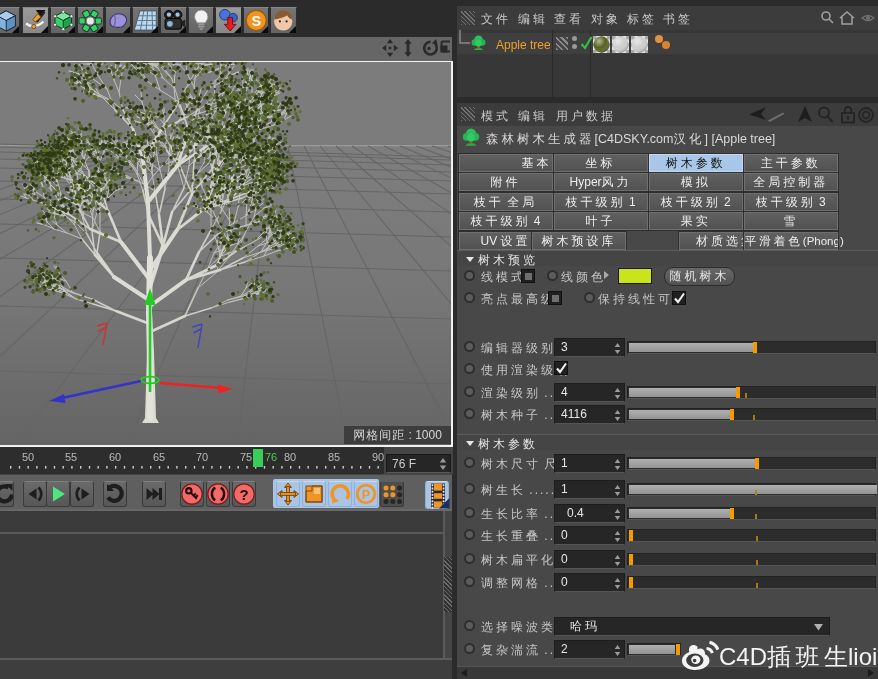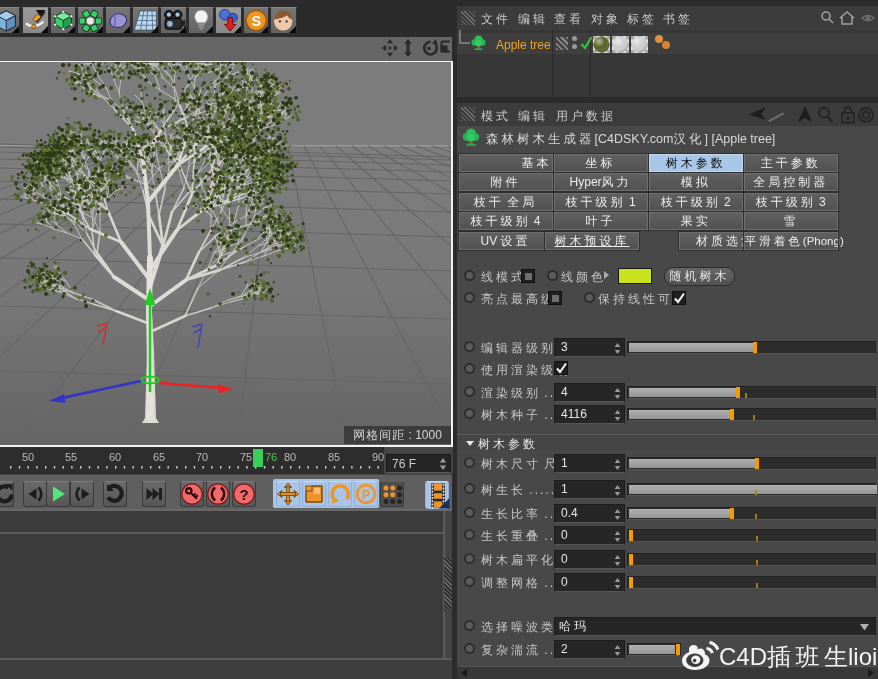--- a/index.html
+++ b/index.html
@@ -509,23 +509,27 @@
 <div class="tab" style="left:743.8px;top:173.1px;"><span class="hz">全局控制器</span></div>
 <div class="tab" style="left:458.5px;top:192.7px;"><span class="hz">枝干</span> <span class="hz">全局</span></div>
 <div class="tab" style="left:553.6px;top:192.7px;"><span class="hz">枝干级别</span> 1</div>
 <div class="tab" style="left:648.7px;top:192.7px;"><span class="hz">枝干级别</span> 2</div>
 <div class="tab" style="left:743.8px;top:192.7px;"><span class="hz">枝干级别</span> 3</div>
 <div class="tab" style="left:458.5px;top:212.3px;"><span class="hz">枝干级别</span> 4</div>
 <div class="tab" style="left:553.6px;top:212.3px;"><span class="hz">叶子</span></div>
 <div class="tab" style="left:648.7px;top:212.3px;"><span class="hz">果实</span></div>
 <div class="tab" style="left:743.8px;top:212.3px;"><span class="hz">雪</span></div>
 <div class="tab" style="left:458.5px;top:231.9px;">UV <span class="hz">设置</span></div>
-<div class="tab" style="left:545px;top:231.9px;text-decoration:underline;"><span class="hz">树木预设库</span></div>
+<div class="tab" style="left:532px;top:231.9px;"><span class="hz">树木预设库</span></div>
 <div class="tab" style="left:679px;top:231.9px;"><span class="hz">材质选集</span></div>
 <div class="tab" style="left:743.8px;top:231.9px;font-size:11.5px;"><span class="hz">平滑着色</span>(Phong)</div>
+<div class="sechead" style="left:457px;top:250px">
+      <span class="tri"></span>
+      <span class="t hz">树木预览</span>
+    </div>
 <div class="abs circ" style="left:464px;top:270px"></div>
 <div class="abs lbl" style="left:481px;top:269px"><span class="hz">线模式</span></div>
 <div class="abs chk" style="left:521px;top:269px">
       <div style="width:7px;height:7px;background:#6e6e6e;margin:2.5px auto"></div>
     </div>
 <div class="abs circ" style="left:547px;top:270px"></div>
 <div class="abs lbl" style="left:561px;top:269px"><span class="hz">线颜色</span></div>
 <div class="abs" style="left:604px;top:271px;width:0;height:0;border-top:4px solid transparent;border-bottom:4px solid transparent;border-left:5px solid #aaa"></div>
 <div class="abs" style="left:618px;top:268px;width:34px;height:16px;background:#c9e41c;border:1px solid #1a1a1a"></div>
 <div class="abs" style="left:664px;top:267px;width:71px;height:19px;background:linear-gradient(#676767,#525252);border:1px solid #2c2c2c;border-radius:9px;color:#e4e4e4;font-size:12px;text-align:center;line-height:17px"><span class="hz">随机树木</span></div>
@@ -590,21 +594,21 @@
 <div class="abs lbl" style="left:481px;top:482px"><span class="hz">树生长</span> <span style="letter-spacing:2px">......</span></div>
 <div class="abs field" style="left:554px;top:480px;width:71px;line-height:17px;padding-left:6px">1<svg class="spin" style="width:7px;height:11px;top:4px" width="7" height="11" viewBox="0 0 7 11">
         <path d="M3.5 0l2.8 4H.7zM3.5 11l2.8-4H.7z" fill="#9a9a9a"></path>
       </svg></div>
 <div class="abs groove" style="left:627px;top:483px;width:249px">
       <div class="fill" style="width:248px"></div>
       <div class="mark" style="left:127px;background:#a88818;width:2px;top:6px"></div>
     </div>
 <div class="abs circ" style="left:464px;top:507px"></div>
 <div class="abs lbl" style="left:481px;top:506px"><span class="hz">生长比率</span> <span style="letter-spacing:2px">....</span></div>
-<div class="abs field" style="left:554px;top:504px;width:71px;line-height:17px;padding-left:6px">0.4<svg class="spin" style="width:7px;height:11px;top:4px" width="7" height="11" viewBox="0 0 7 11">
+<div class="abs field" style="left:554px;top:504px;width:71px;line-height:17px;padding-left:12px">0.4<svg class="spin" style="width:7px;height:11px;top:4px" width="7" height="11" viewBox="0 0 7 11">
         <path d="M3.5 0l2.8 4H.7zM3.5 11l2.8-4H.7z" fill="#9a9a9a"></path>
       </svg></div>
 <div class="abs groove" style="left:627px;top:507px;width:249px">
       <div class="fill" style="width:101px"></div>
       <div class="mark" style="left:127px;background:#a87818;width:2px;top:6px"></div>
       <div class="mark" style="left:102px;width:4px"></div>
     </div>
 <div class="abs circ" style="left:464px;top:529px"></div>
 <div class="abs lbl" style="left:481px;top:528px"><span class="hz">生长重叠</span> <span style="letter-spacing:2px">....</span></div>
 <div class="abs field" style="left:554px;top:526px;width:71px;line-height:17px;padding-left:6px">0<svg class="spin" style="width:7px;height:11px;top:4px" width="7" height="11" viewBox="0 0 7 11">
@@ -627,21 +631,21 @@
 <div class="abs lbl" style="left:481px;top:575px"><span class="hz">调整网格</span> <span style="letter-spacing:2px">....</span></div>
 <div class="abs field" style="left:554px;top:573px;width:71px;line-height:17px;padding-left:6px">0<svg class="spin" style="width:7px;height:11px;top:4px" width="7" height="11" viewBox="0 0 7 11">
         <path d="M3.5 0l2.8 4H.7zM3.5 11l2.8-4H.7z" fill="#9a9a9a"></path>
       </svg></div>
 <div class="abs groove" style="left:627px;top:576px;width:249px">
       <div class="mark" style="left:128px;background:#a87818;width:2px;top:6px"></div>
       <div class="mark" style="left:1px;width:4px"></div>
     </div>
 <div class="abs circ" style="left:464px;top:620px"></div>
 <div class="abs lbl" style="left:481px;top:619px"><span class="hz">选择噪波类型</span></div>
-<div class="abs field" style="left:554px;top:617px;width:322px;line-height:17px;padding-left:4px"><span class="hz">哈玛</span><svg class="abs" style="right:6px;top:6px" width="9" height="7" viewBox="0 0 9 7">
+<div class="abs field" style="left:554px;top:617px;width:276px;line-height:17px;padding-left:15px"><span class="hz">哈玛</span><svg class="abs" style="right:6px;top:6px" width="9" height="7" viewBox="0 0 9 7">
         <path d="M0 0h9L4.5 6.5z" fill="#b0b0b0"></path>
       </svg></div>
 <div class="abs circ" style="left:464px;top:643px"></div>
 <div class="abs lbl" style="left:481px;top:642px"><span class="hz">复杂湍流</span> <span style="letter-spacing:2px">....</span></div>
 <div class="abs field" style="left:554px;top:640px;width:71px;line-height:17px;padding-left:6px">2<svg class="spin" style="width:7px;height:11px;top:4px" width="7" height="11" viewBox="0 0 7 11">
         <path d="M3.5 0l2.8 4H.7zM3.5 11l2.8-4H.7z" fill="#9a9a9a"></path>
       </svg></div>
 <div class="abs groove" style="left:627px;top:643px;width:54px">
       <div class="fill" style="width:46px"></div>
       <div class="mark" style="left:48px;width:4px"></div>

